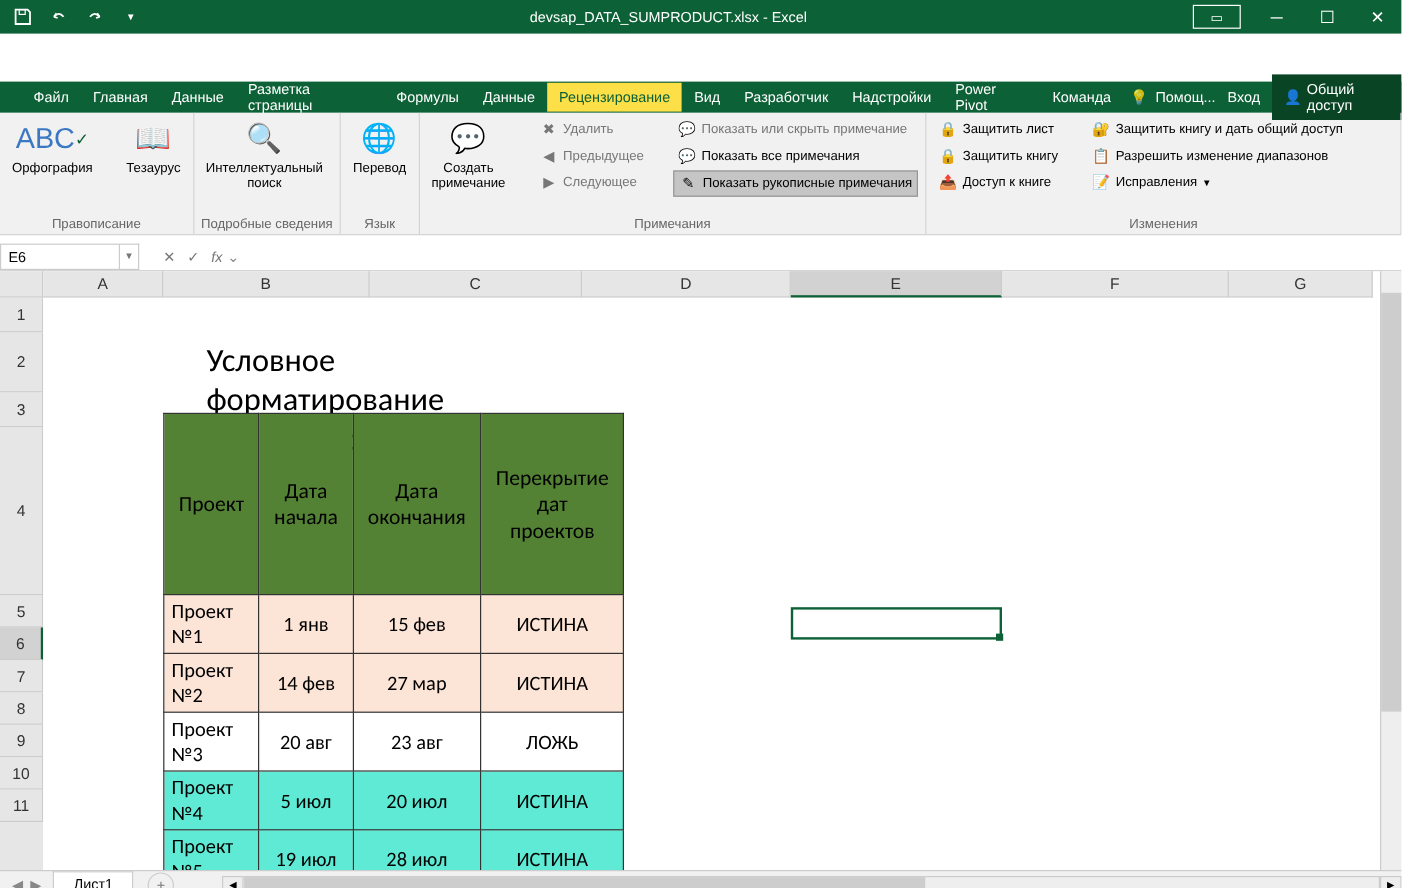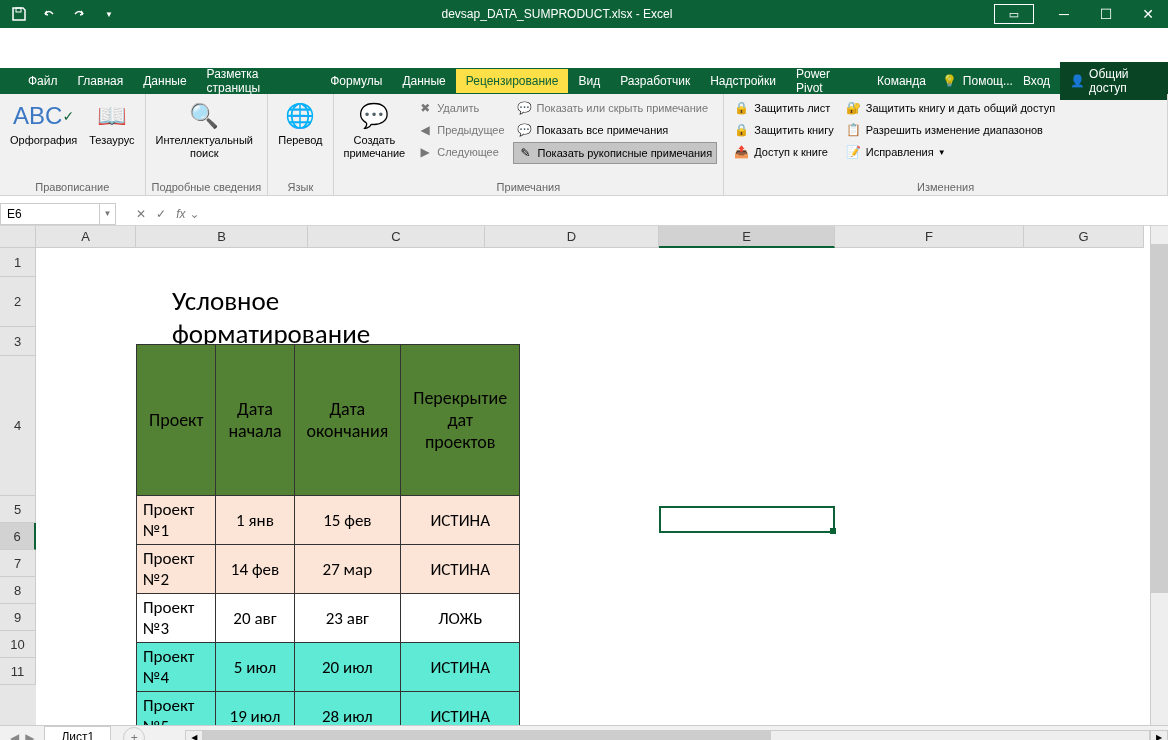--- a/index.html
+++ b/index.html
@@ -14,21 +14,21 @@
 .ribbon-toggle { width: 40px; height: 20px; border: 1px solid #fff; margin-right: 8px; display: flex; align-items: center; justify-content: center; font-size: 11px; }
 
 .menubar { background: #0d6136; height: 26px; display: flex; align-items: center; color: #fff; font-size: 12px; padding-left: 18px; margin-top: 40px; }
 .menu-tab { padding: 5px 10px; cursor: pointer; }
 .menu-tab.active { background: #fde047; color: #0d6136; }
 .menu-right { margin-left: auto; display: flex; align-items: center; }
 .share-btn { background: #094525; padding: 5px 10px; display: flex; align-items: center; gap: 4px; }
 
 .ribbon { background: #f1f1f1; height: 102px; border-bottom: 1px solid #d4d4d4; display: flex; }
 .ribbon-group { border-right: 1px solid #d4d4d4; padding: 4px 6px 2px 6px; display: flex; flex-direction: column; justify-content: space-between; font-size: 11px; }
-.group-content { display: flex; align-items: flex-start; gap: 4px; }
+.group-content { display: flex; align-items: flex-start; gap: 20px; }
 .group-label { text-align: center; color: #666; font-size: 11px; padding-top: 2px; }
 .big-btn { display: flex; flex-direction: column; align-items: center; gap: 2px; padding: 2px 4px; cursor: pointer; text-align: center; line-height: 1.2; }
 .big-btn-icon { width: 32px; height: 32px; display: flex; align-items: center; justify-content: center; font-size: 24px; }
 .small-btn { display: flex; align-items: center; gap: 4px; padding: 2px 4px; cursor: pointer; color: #777; }
 .small-btn.enabled { color: #000; }
 .small-btn.highlighted { background: #c5c5c5; border: 1px solid #969696; }
 .small-icon { width: 16px; height: 16px; display: flex; align-items: center; justify-content: center; font-size: 12px; }
 .btn-col { display: flex; flex-direction: column; gap: 2px; }
 
 .formula-row { height: 24px; border-bottom: 1px solid #d4d4d4; display: flex; align-items: center; background: #fff; font-size: 12px; margin-top: 6px; }

